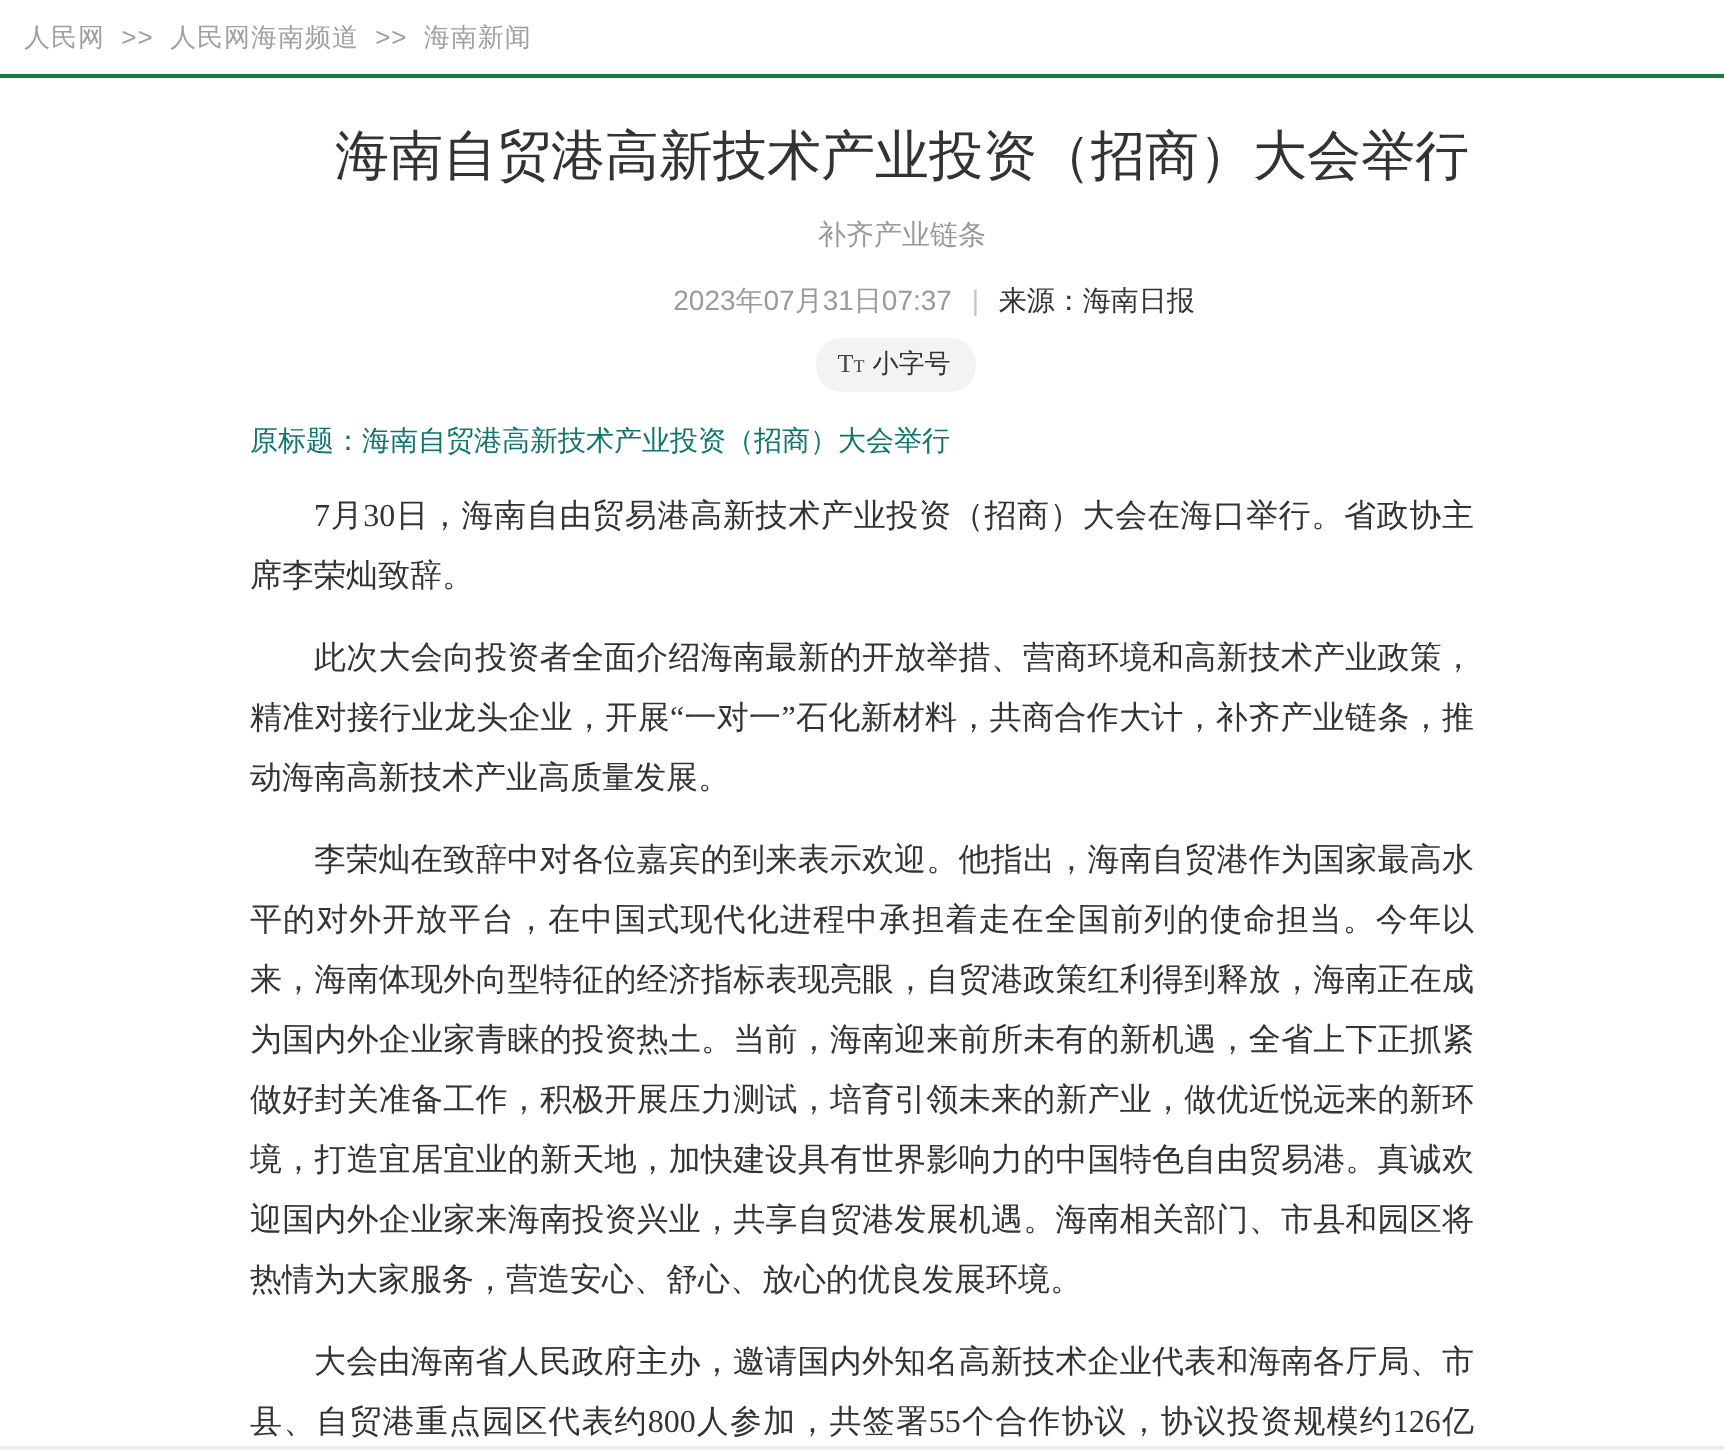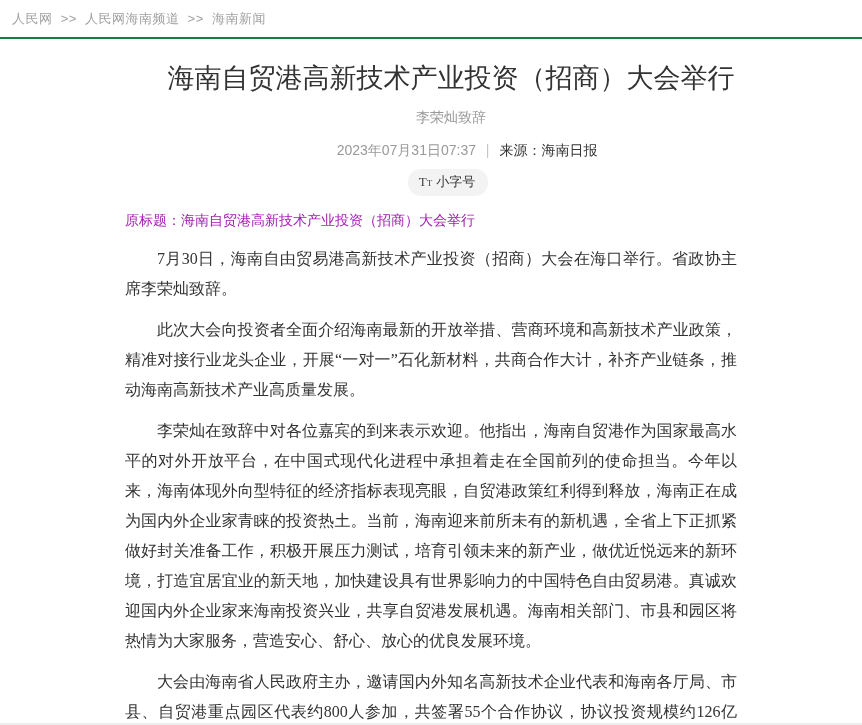--- a/index.html
+++ b/index.html
@@ -71,21 +71,21 @@
     margin: 13px auto 0 auto;
     font-size: 16px;
     line-height: 30px;
     color: #333333;
     text-align: justify;
   }
   .original-title {
     font-size: 14px;
     line-height: 22px;
     margin-bottom: 13px;
-    color: #a21caf;
+    color: #0f766e;
     text-align: left;
   }
   .para {
     text-indent: 2em;
     margin-bottom: 11px;
     font-family: Liberation Serif, serif;
   }
   .footer-strip {
     position: absolute;
     left: 0; right: 0; bottom: 0;
@@ -101,21 +101,21 @@
   <div class="breadcrumb">
     <span class="crumb">人民网</span>
     <span class="crumb-sep">&gt;&gt;</span>
     <span class="crumb">人民网海南频道</span>
     <span class="crumb-sep">&gt;&gt;</span>
     <span class="crumb">海南新闻</span>
   </div>
 
   <div class="article-header">
     <h1 class="title">海南自贸港高新技术产业投资（招商）大会举行</h1>
-    <div class="subtitle">李荣灿致辞</div>
+    <div class="subtitle">补齐产业链条</div>
     <div class="meta">
       <span class="date">2023年07月31日07:37</span>
       <span class="sep">|</span>
       <span class="source-label">来源：</span><span class="source">海南日报</span>
     </div>
     <div class="toolbar">
       <span class="font-size-btn">
         <span class="tt-icon"><span class="t-big">T</span><span class="t-small">T</span></span><span>小字号</span>
       </span>
     </div>

